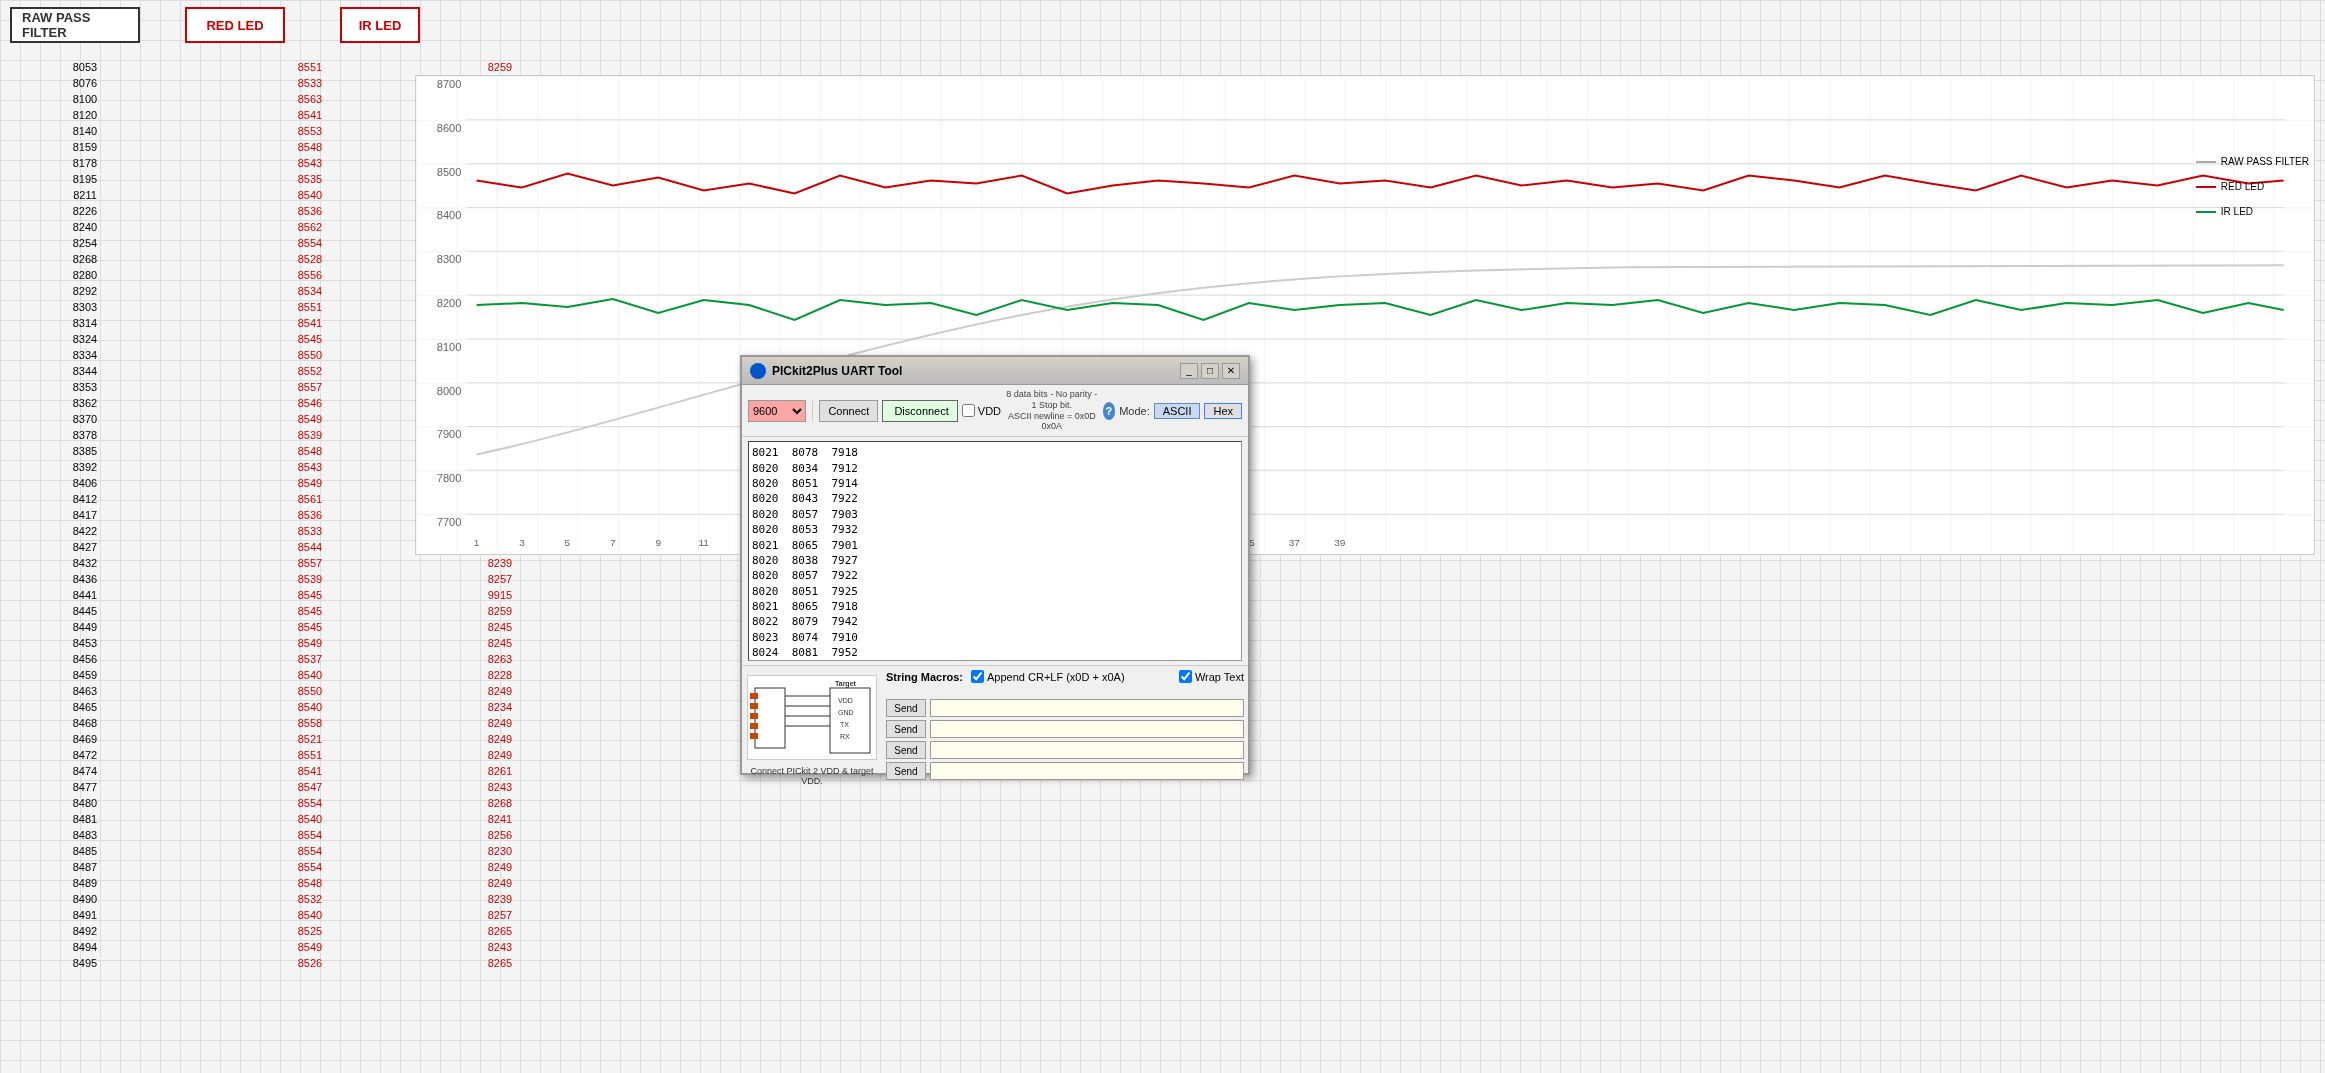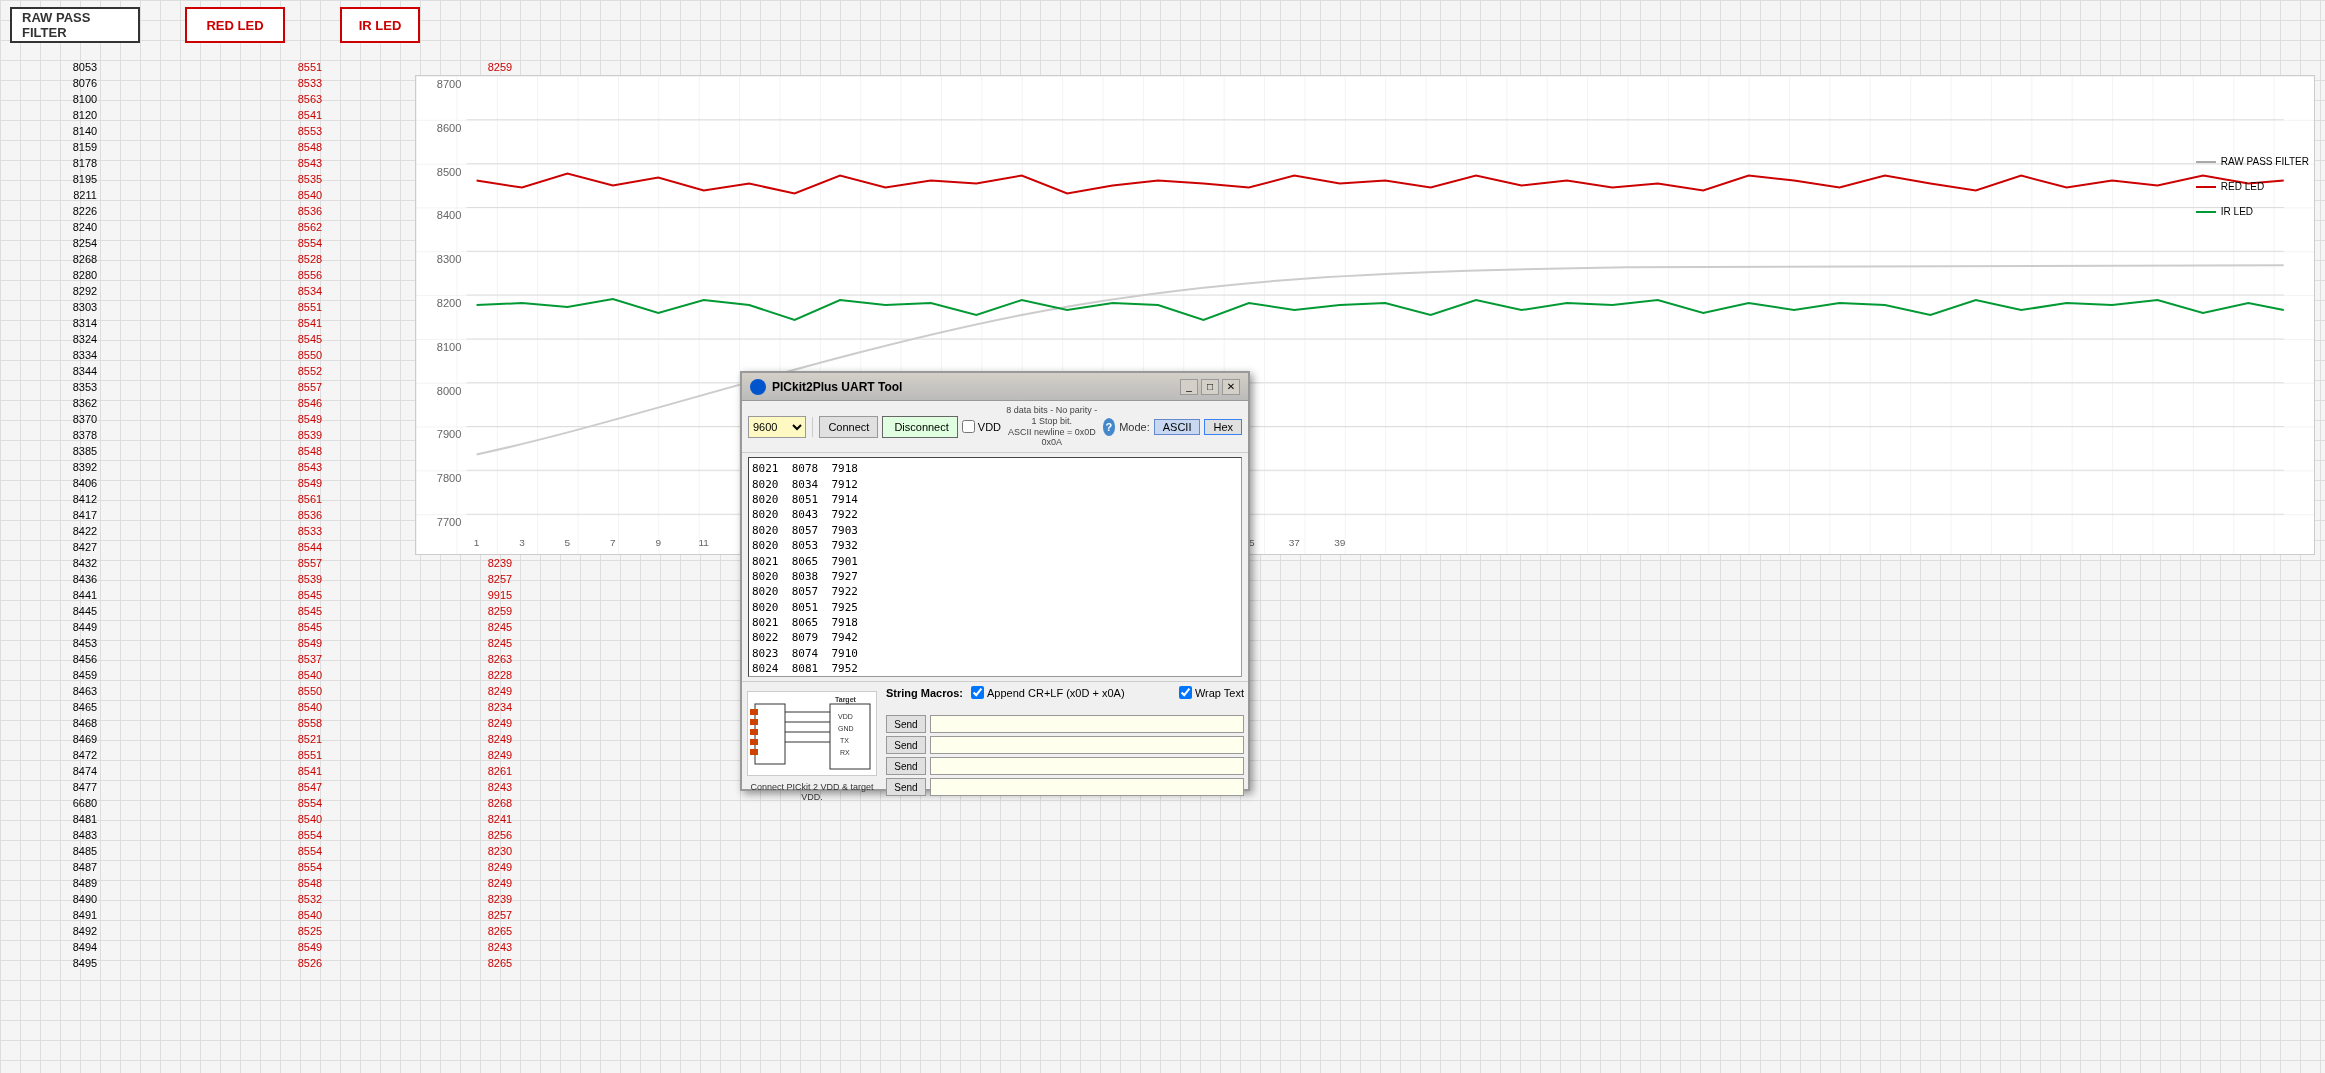--- a/index.html
+++ b/index.html
@@ -118,21 +118,21 @@
     }
 
     .chart-canvas {
       width: 100%;
       height: 100%;
     }
 
     
     .uart-dialog {
       position: absolute;
-      top: 371px;
+      top: 355px;
       left: 740px;
       width: 510px;
       height: 420px;
       background: #f0f0f0;
       border: 2px solid #999;
       box-shadow: 3px 3px 8px rgba(0,0,0,0.4);
     }
 
     .uart-titlebar {
       background: linear-gradient(to bottom, #d4d0c8, #bbb);
@@ -184,21 +184,21 @@
       gap: 4px;
       border-bottom: 1px solid #ccc;
       background: #f0f0f0;
     }
 
     .baud-select {
       width: 70px;
       height: 22px;
       font-size: 11px;
       border: 1px solid #999;
-      background: #fef9c3;
+      background: #fca5a5;
     }
 
     .uart-btn {
       height: 22px;
       padding: 0 8px;
       font-size: 11px;
       border: 1px solid #999;
       background: #e0e0e0;
       cursor: pointer;
     }
@@ -421,21 +421,21 @@
         <div class="data-value raw">8453</div>
         <div class="data-value raw">8456</div>
         <div class="data-value raw">8459</div>
         <div class="data-value raw">8463</div>
         <div class="data-value raw">8465</div>
         <div class="data-value raw">8468</div>
         <div class="data-value raw">8469</div>
         <div class="data-value raw">8472</div>
         <div class="data-value raw">8474</div>
         <div class="data-value raw">8477</div>
-        <div class="data-value raw">6680</div>
+        <div class="data-value raw">8480</div>
         <div class="data-value raw">8481</div>
         <div class="data-value raw">8483</div>
         <div class="data-value raw">8485</div>
         <div class="data-value raw">8487</div>
         <div class="data-value raw">8489</div>
         <div class="data-value raw">8490</div>
         <div class="data-value raw">8491</div>
         <div class="data-value raw">8492</div>
         <div class="data-value raw">8494</div>
         <div class="data-value raw">8495</div>

